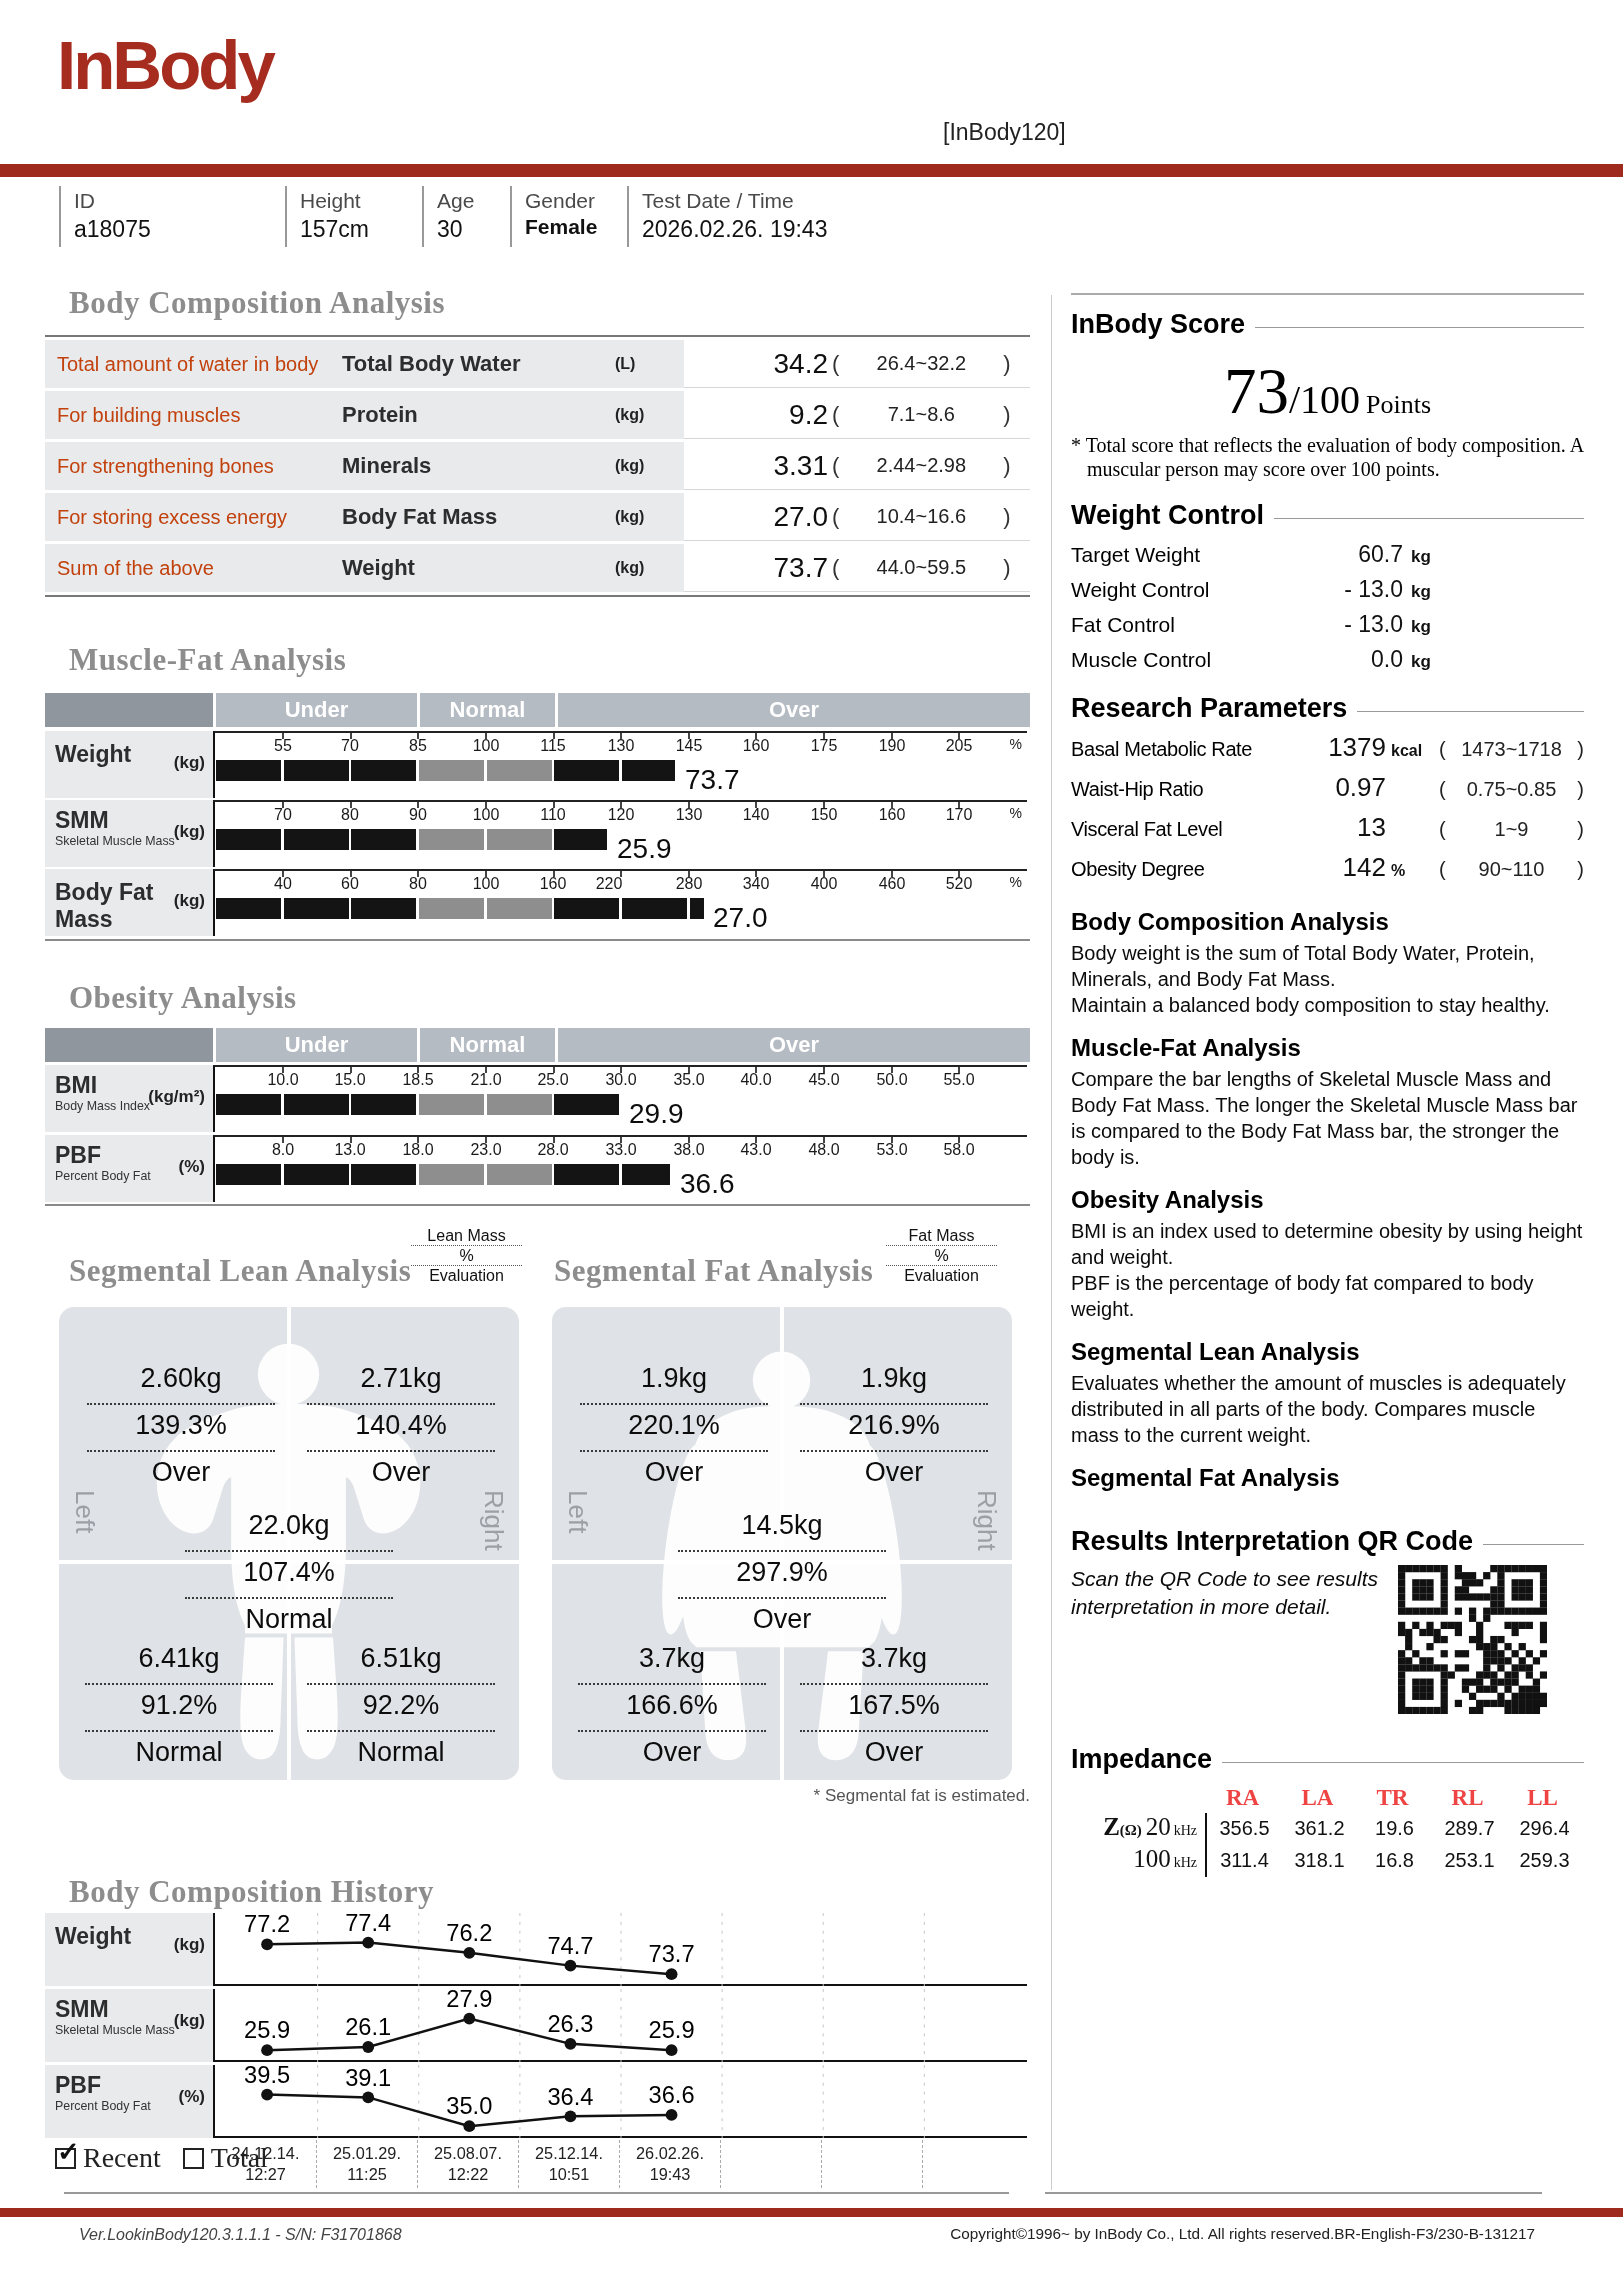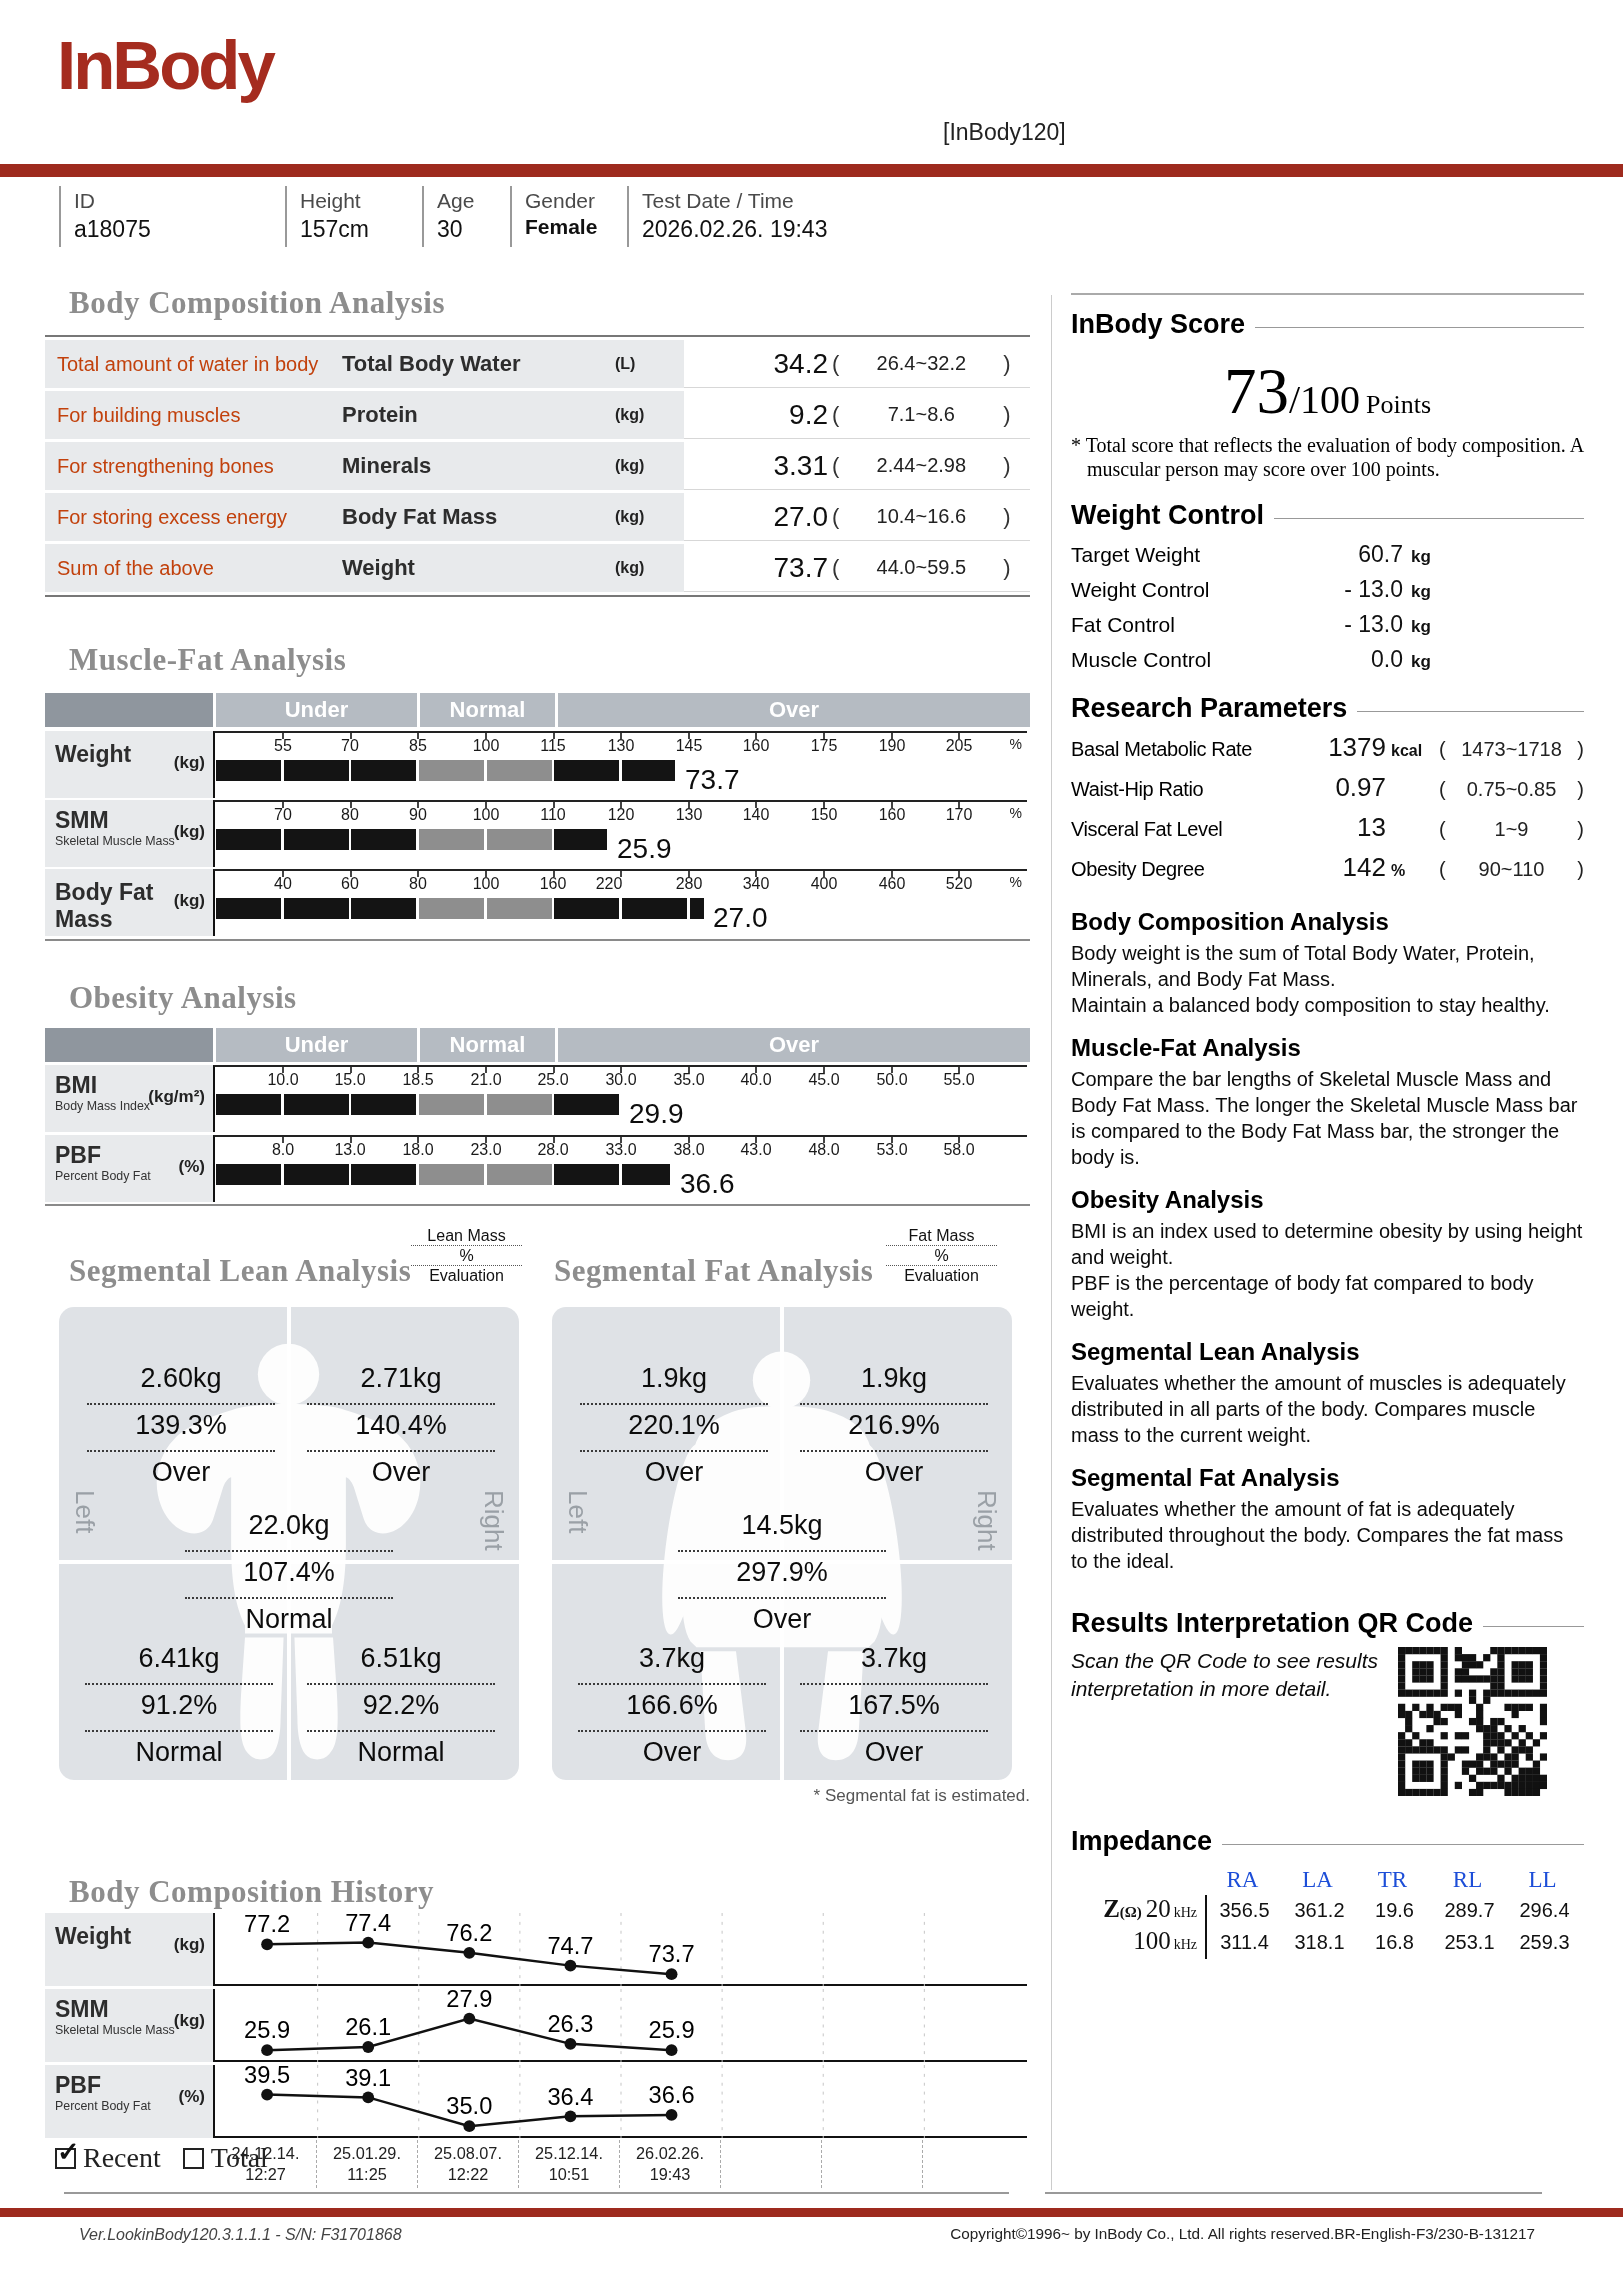--- a/index.html
+++ b/index.html
@@ -95,21 +95,21 @@
   .rp-value{width:79px;text-align:right;font-size:26px;}
   .rp-unit{width:48px;padding-left:5px;font-size:16px;font-weight:bold;}
   .rp-range{flex:1;display:flex;justify-content:space-between;font-size:20px;color:#222;}
   .interp-head{font-size:24px;font-weight:bold;color:#000;margin:16px 0 4px 0;}
   .interp-body{font-size:20px;line-height:1.3;color:#0b0b0b;white-space:pre-line;}
   .qr-wrap{display:flex;margin-top:8px;}
   .qr-text{width:327px;font-size:21px;line-height:1.35;color:#0b0b0b;font-style:italic;}
   .imp-table{margin-top:10px;}
   .imp-head-row{display:flex;}
   .imp-spacer{width:134px;}
-  .imp-th{width:75px;text-align:center;font-family:"Liberation Serif",serif;font-size:23px;color:#1d4ed8;}
+  .imp-th{width:75px;text-align:center;font-family:"Liberation Serif",serif;font-size:23px;color:#ef4444;font-weight:bold;}
   .imp-body{display:flex;margin-top:2px;}
   .imp-labels{width:134px;}
   .imp-label-row{height:32px;text-align:right;padding-right:8px;font-family:"Liberation Serif",serif;white-space:nowrap;}
   .imp-z{font-weight:bold;font-size:25px;}
   .imp-ohm{font-weight:bold;font-size:15px;}
   .imp-freq{font-size:25px;}
   .imp-khz{font-size:14px;}
   .imp-vals{border-left:2px solid #111;}
   .imp-val-row{display:flex;height:32px;}
   .imp-td{width:75px;text-align:center;font-size:20px;color:#111;line-height:30px;}
@@ -740,21 +740,20 @@
         <div class="interp-body">Body weight is the sum of Total Body Water, Protein, Minerals, and Body Fat Mass.
 Maintain a balanced body composition to stay healthy.</div>
         <div class="interp-head">Muscle-Fat Analysis</div>
         <div class="interp-body">Compare the bar lengths of Skeletal Muscle Mass and Body Fat Mass. The longer the Skeletal Muscle Mass bar is compared to the Body Fat Mass bar, the stronger the body is.</div>
         <div class="interp-head">Obesity Analysis</div>
         <div class="interp-body">BMI is an index used to determine obesity by using height and weight.
 PBF is the percentage of body fat compared to body weight.</div>
         <div class="interp-head">Segmental Lean Analysis</div>
         <div class="interp-body">Evaluates whether the amount of muscles is adequately distributed in all parts of the body. Compares muscle mass to the current weight.</div>
         <div class="interp-head">Segmental Fat Analysis</div>
-        <div class="interp-body">Evaluates whether the amount of fat is adequately distributed throughout the body. Compares the fat mass to the ideal.</div>
       </div>
 
     <div class="rt-title" style="margin-top:34px;">
       <span>Results Interpretation QR Code</span>
         <span class="rule"></span>
     </div>
     <div class="qr-wrap">
       <div class="qr-text">Scan the QR Code to see results interpretation in more detail.</div>
       <div id="qr-box"><svg width="149" height="149" viewBox="0 0 150 150">
             <rect width="150" height="150" fill="#fff"></rect>

